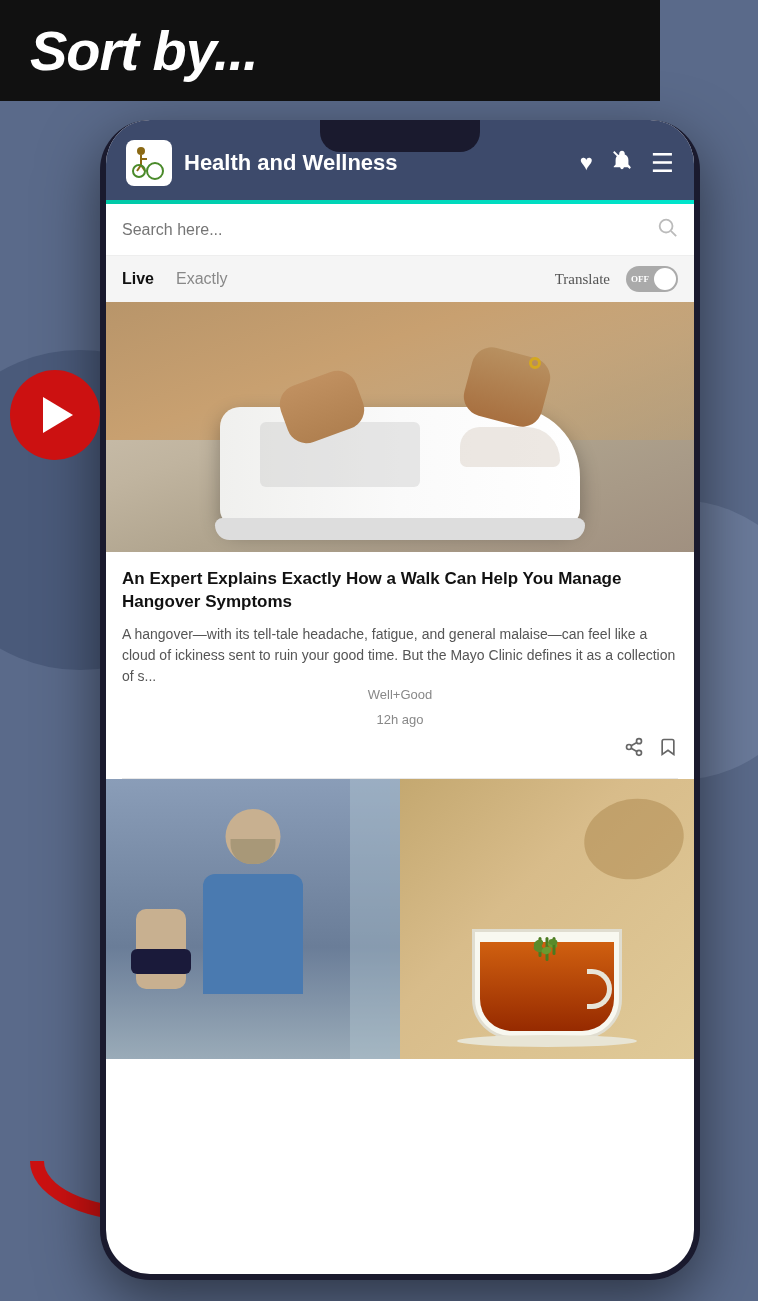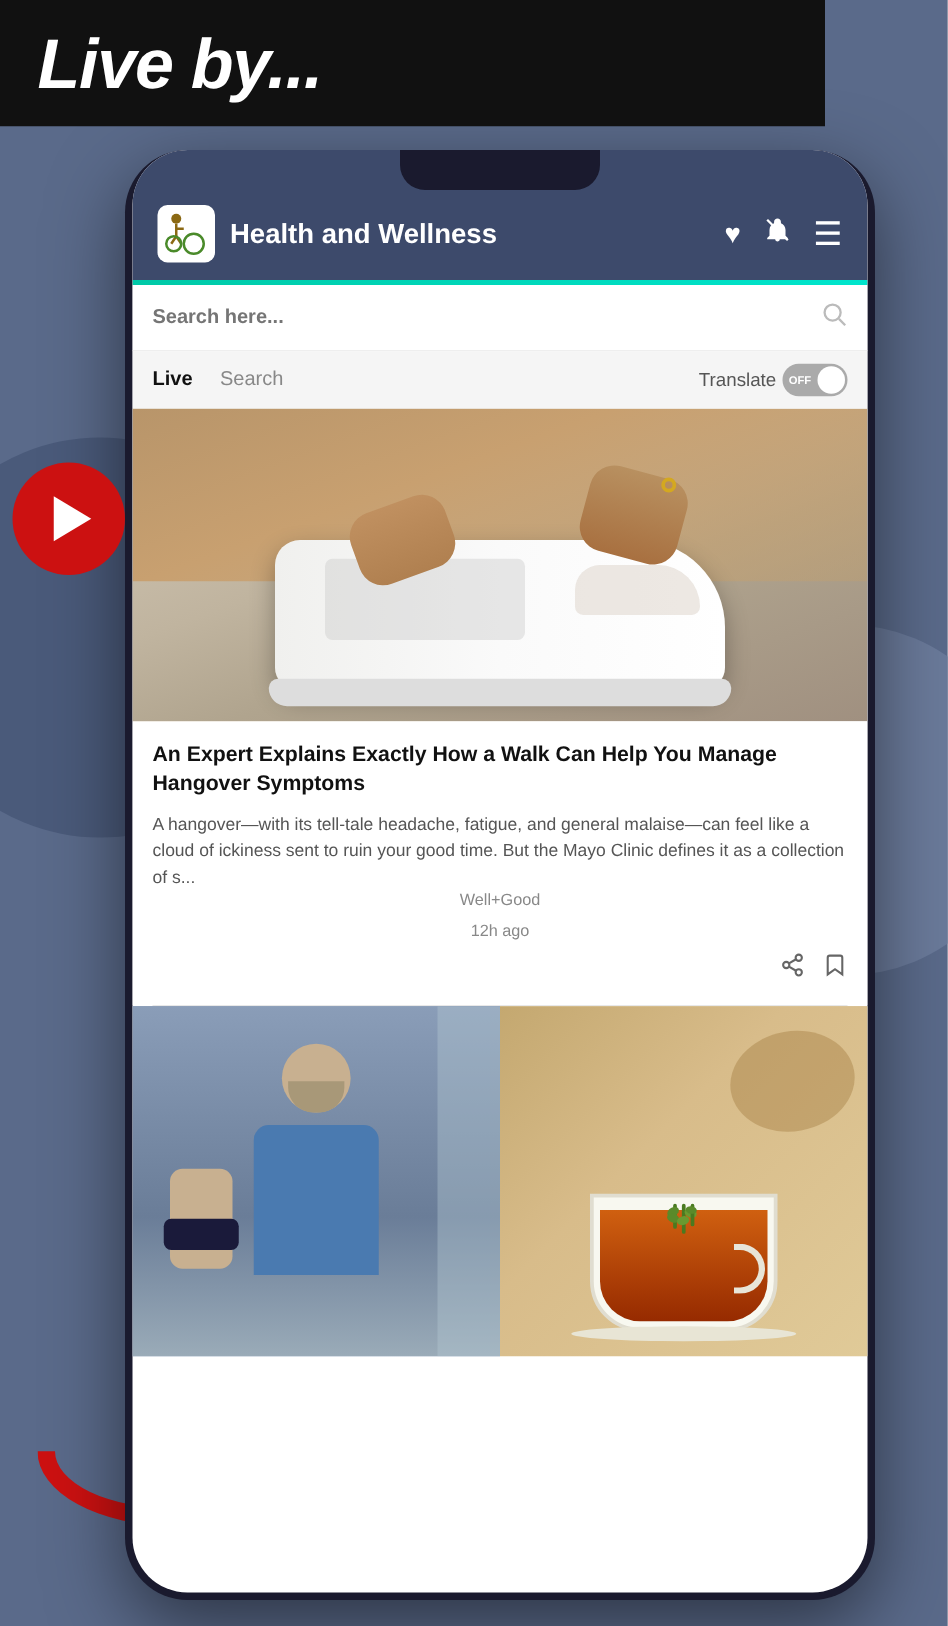--- a/index.html
+++ b/index.html
@@ -142,21 +142,21 @@
       right: 6px;
       bottom: 6px;
       background: #fff;
       border-radius: 44px;
       overflow: hidden;
     }
 
     
     .app-header {
       background: #3d4a6b;
-      padding: 44px 20px 14px 20px;
+      padding: 20px 20px 14px 20px;
       display: flex;
       align-items: center;
       gap: 12px;
     }
 
     .app-logo {
       width: 46px;
       height: 46px;
       background: #fff;
       border-radius: 8px;
@@ -209,21 +209,20 @@
       border-bottom: 1px solid #eee;
     }
 
     .search-input {
       flex: 1;
       border: none;
       outline: none;
       font-size: 16px;
       color: #999;
       background: transparent;
-      font-weight: bold;
     }
 
     .search-icon-el {
       color: #bbb;
       font-size: 20px;
     }
 
     
     .tabs-bar {
       background: #f5f5f5;
@@ -248,21 +247,22 @@
 
     .tab-item.inactive {
       color: #888;
       font-weight: 400;
     }
 
     .translate-section {
       margin-left: auto;
       display: flex;
       align-items: center;
-      gap: 5px;
+      gap: 16px;
+      font-family: Liberation Serif, serif;
     }
 
     .translate-label {
       font-size: 15px;
       color: #555;
     }
 
     
     .toggle-switch {
       width: 52px;
@@ -404,21 +404,21 @@
 </head>
 <body>
 
 <div class="bg-layer"></div>
 <div class="bg-circle-left"></div>
 <div class="bg-circle-right"></div>
 <div class="red-arc-left"></div>
 <div class="red-arc-bottom"></div>
 
 <div class="sort-header">
-  <span class="sort-header-text">Live by...</span>
+  <span class="sort-header-text">Sort by...</span>
 </div>
 
 <div class="play-button">
   <div class="play-triangle"></div>
 </div>
 
 <div class="phone-frame">
   <div class="phone-notch"></div>
 
   <div class="phone-screen">
@@ -457,21 +457,21 @@
       <span class="search-icon-el">
         <svg width="22" height="22" viewBox="0 0 24 24" fill="none" stroke="#bbb" stroke-width="2">
           <circle cx="11" cy="11" r="7"></circle>
           <line x1="16.5" y1="16.5" x2="22" y2="22"></line>
         </svg>
       </span>
     </div>
 
     <div class="tabs-bar">
       <span class="tab-item active">Live</span>
-      <span class="tab-item inactive" style="margin-left:12px;">Search</span>
+      <span class="tab-item inactive" style="margin-left:12px;">Exactly</span>
       <div class="translate-section">
         <span class="translate-label">Translate</span>
         <div class="toggle-switch">
           <span class="toggle-off-text">OFF</span>
           <div class="toggle-knob"></div>
         </div>
       </div>
     </div>
 
     <div class="article-image">

